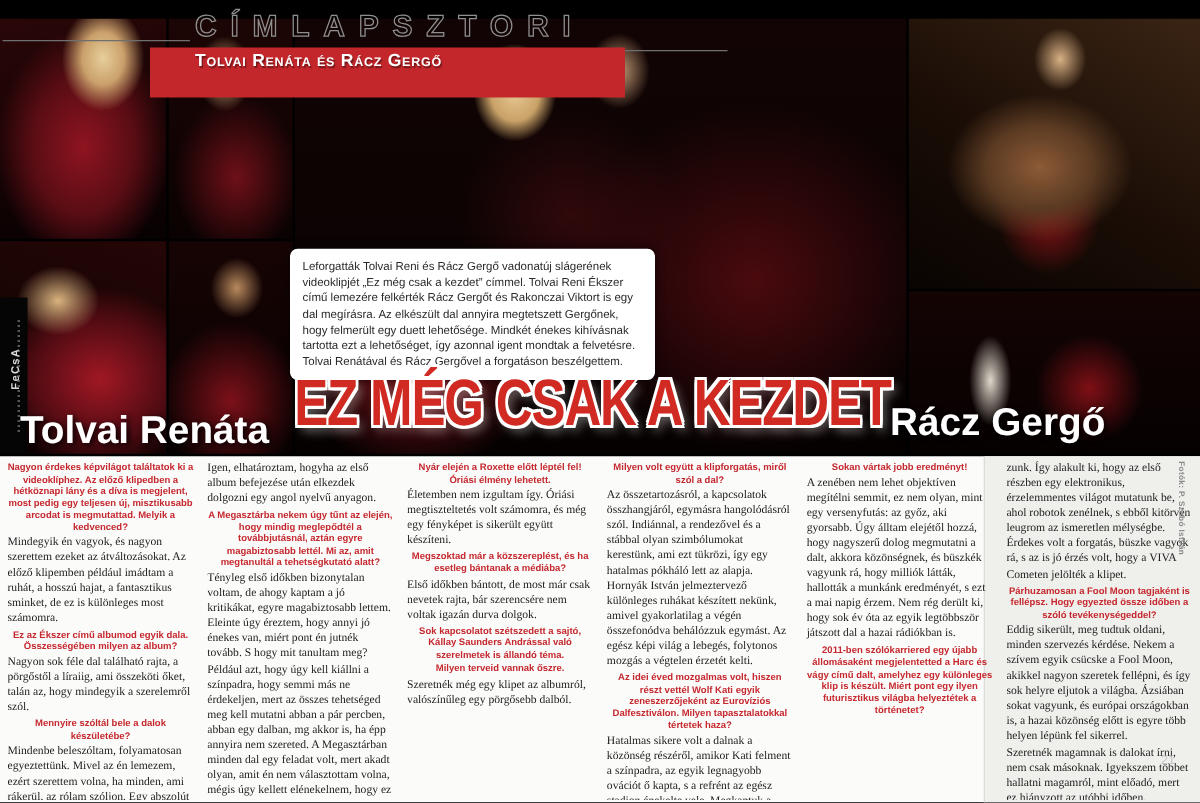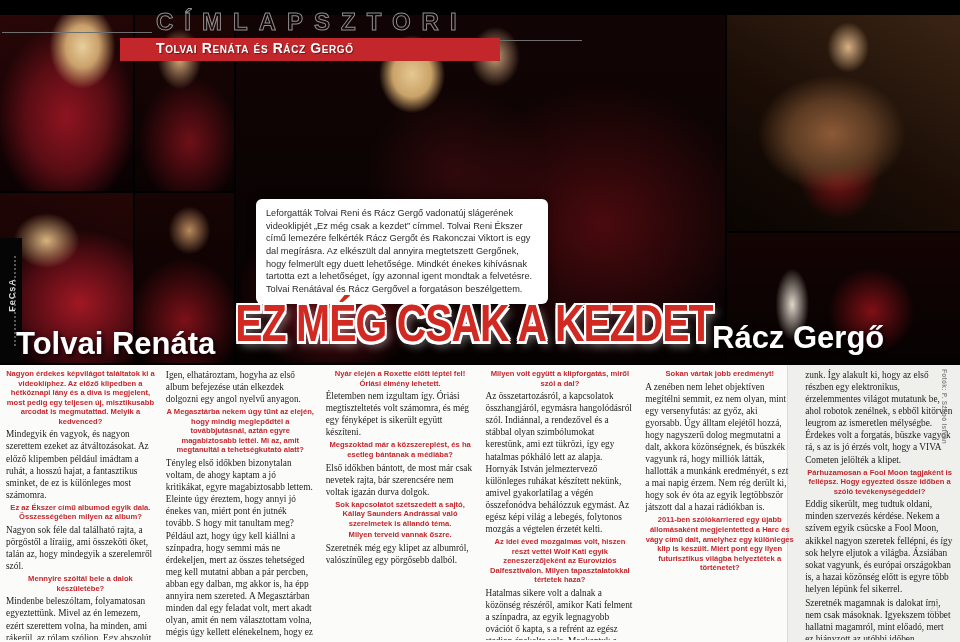--- a/index.html
+++ b/index.html
@@ -20,21 +20,21 @@
   .section-label{
     left:156px;top:8px;
     font-size:24px;font-weight:bold;letter-spacing:11px;
     color:rgba(0,0,0,0);
     -webkit-text-stroke:1px #8f8f8f;
     text-stroke:1px #8f8f8f;
   }
   .hline1{left:2px;top:32px;width:150px;height:1px;background:#6f6f6f;}
   .hline2{left:158px;top:40px;width:424px;height:1px;background:#6f6f6f;}
   .subject-banner{
-    left:120px;top:38px;width:380px;height:23px;
+    left:120px;top:38px;width:380px;height:40px;
     background:var(--accent);
     color:#fff;font-weight:bold;font-size:14px;
     font-variant:small-caps;letter-spacing:.6px;
     line-height:21px;padding-left:36px;
     text-shadow:1px 1px 1px rgba(0,0,0,.45);
   }
 
   
   .photo{background-color:#0b0303;}
   .p1{left:0;top:15px;width:133px;height:176px;
@@ -91,21 +91,20 @@
     opacity:.55;
   }
 
   
   .intro-box{
     left:232px;top:199px;width:292px;
     background:#fff;border-radius:6px;
     padding:8px 10px;
     font-size:9.2px;line-height:1.38;color:#2a2a2a;font-weight:500;
     box-shadow:0 0 8px rgba(0,0,0,.55);
-    margin-left:24px;
   }
 
   
   .big-title{
     left:218px;top:299px;width:512px;
     text-align:center;white-space:nowrap;
     font-size:43px;font-weight:bold;letter-spacing:-1px;
     color:var(--title-red);
     transform:scale(.95,1.22);transform-origin:50% 50%;
     text-shadow:

